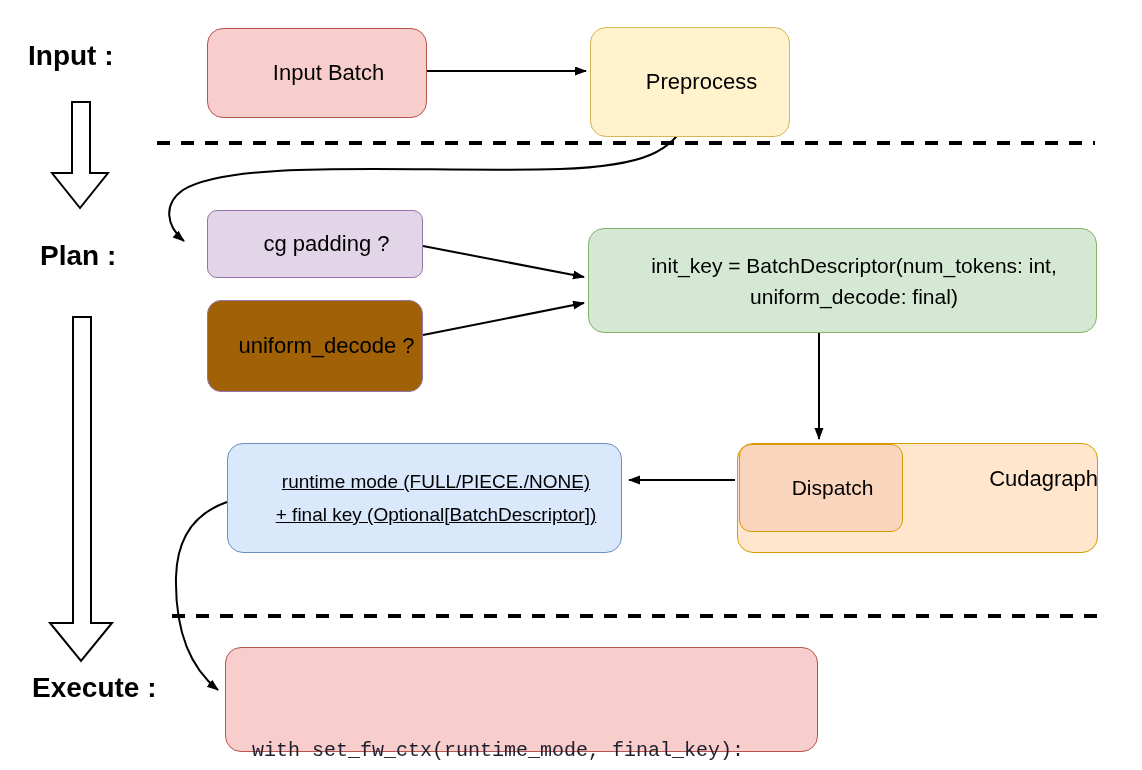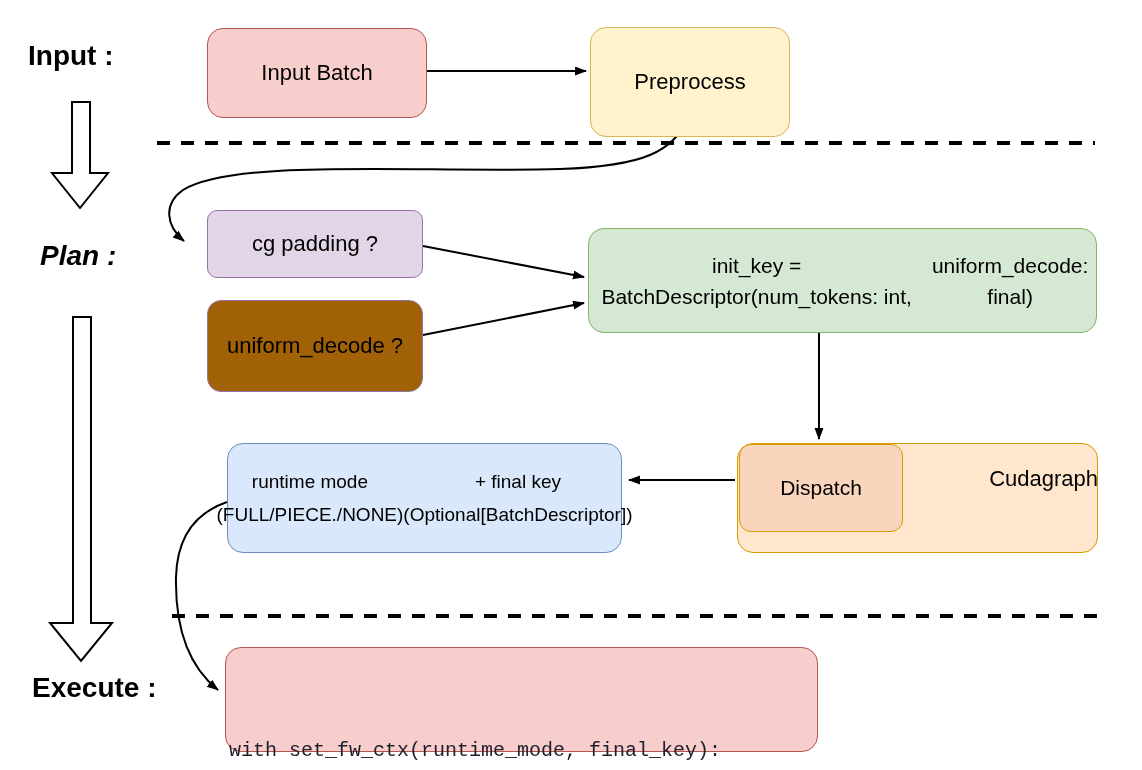--- a/index.html
+++ b/index.html
@@ -1,34 +1,34 @@
 <!DOCTYPE html>
 <html><head>
 <meta charset="utf-8">
 <style>
   html,body{margin:0;padding:0;background:#ffffff;}
   #canvas{position:relative;width:1142px;height:770px;background:#ffffff;overflow:hidden;
           font-family:"Liberation Sans",sans-serif;color:#000;}
   #wires{position:absolute;left:0;top:0;width:1142px;height:770px;}
 
   .node{position:absolute;box-sizing:border-box;display:flex;align-items:center;justify-content:center;
-        text-align:center;border:1.6px solid;border-radius:16px;}
-  .node .lines{display:flex;flex-direction:row;align-items:center;justify-content:center;}
+        text-align:center;border:1.6px solid;border-radius:16px;padding-left:23px;}
+  .node .lines{display:flex;flex-direction:column;align-items:center;justify-content:center;}
 
   .section-label{position:absolute;font-size:28px;font-weight:700;white-space:nowrap;}
 
   
   #n-input-batch   {left:207px;top:28px; width:220px;height:90px;background:#F8CECC;border-color:#B85450;font-size:22px;}
   #n-preprocess    {left:590px;top:27px; width:200px;height:110px;background:#FFF2CC;border-color:#D6B656;font-size:22px;}
   #n-cg-padding    {left:207px;top:210px;width:216px;height:68px;background:#E1D5E7;border-color:#9673A6;font-size:22px;border-radius:10px;}
   #n-uniform-decode{left:207px;top:300px;width:216px;height:92px;background:#a16207;border-color:#9673A6;font-size:22px;border-radius:14px;}
   #n-init-key      {left:588px;top:228px;width:509px;height:105px;background:#D5E8D4;border-color:#82B366;font-size:21px;line-height:31px;}
   #n-container     {left:737px;top:443px;width:361px;height:110px;background:#FFE6CC;border-color:#D79B00;}
   #n-dispatch     {left:739px;top:444px;width:164px;height:88px;background:#FAD5BD;border-color:#D79B00;font-size:21px;border-radius:12px;z-index:3;}
-  #n-runtime-mode  {left:227px;top:443px;width:395px;height:110px;background:#DAE8FC;border-color:#6C8EBF;font-size:19px;line-height:33px;}
+  #n-runtime-mode  {left:227px;top:443px;width:395px;height:110px;background:#DAE8FC;border-color:#6C8EBF;font-size:19px;line-height:33px;text-decoration:underline;}
   #n-execute-code  {left:225px;top:647px;width:593px;height:105px;background:#F8CECC;border-color:#B85450;
                     justify-content:flex-start;align-items:flex-start;}
   #n-execute-code .code{font-family:"Liberation Mono",monospace;font-size:20px;line-height:33px;
                         white-space:pre;text-align:left;padding:20px 0 0 3px;color:#1f1f2e;}
   .dispatcher-label{position:absolute;left:898px;top:462px;width:200px;text-align:right;
                     font-size:22px;line-height:33px;z-index:2;}
 </style>
 </head>
 <body>
 
@@ -50,21 +50,21 @@
     <line x1="427" y1="71" x2="586" y2="71" stroke="#000" stroke-width="2" marker-end="url(#ah)"></line>
     <path d="M689,117 C672,152 645,166 560,169 C420,173 235,158 183,190 C163,204 166,226 184,241" fill="none" stroke="#000" stroke-width="2" marker-end="url(#ah)"></path>
     <line x1="423" y1="246" x2="584" y2="277" stroke="#000" stroke-width="2" marker-end="url(#ah)"></line>
     <line x1="423" y1="335" x2="584" y2="303" stroke="#000" stroke-width="2" marker-end="url(#ah)"></line>
     <line x1="819" y1="333" x2="819" y2="439" stroke="#000" stroke-width="2" marker-end="url(#ah)"></line>
     <line x1="735" y1="480" x2="629" y2="480" stroke="#000" stroke-width="2" marker-end="url(#ah)"></line>
     <path d="M227,502 C192,514 177,540 176,577 C175,627 188,666 218,690" fill="none" stroke="#000" stroke-width="2" marker-end="url(#ah)"></path>
   </svg>
 
   <div class="section-label" style="left:28px;top:40px;">Input :</div>
-  <div class="section-label" style="left:40px;top:240px;font-style:italic;">Plan :</div>
+  <div class="section-label" style="left:40px;top:240px;">Plan :</div>
   <div class="section-label" style="left:32px;top:672px;">Execute :</div>
 
   <div id="n-input-batch" class="node">
     <span>Input Batch</span>
   </div>
 
   <div id="n-preprocess" class="node">
     <span>Preprocess</span>
   </div>
 

